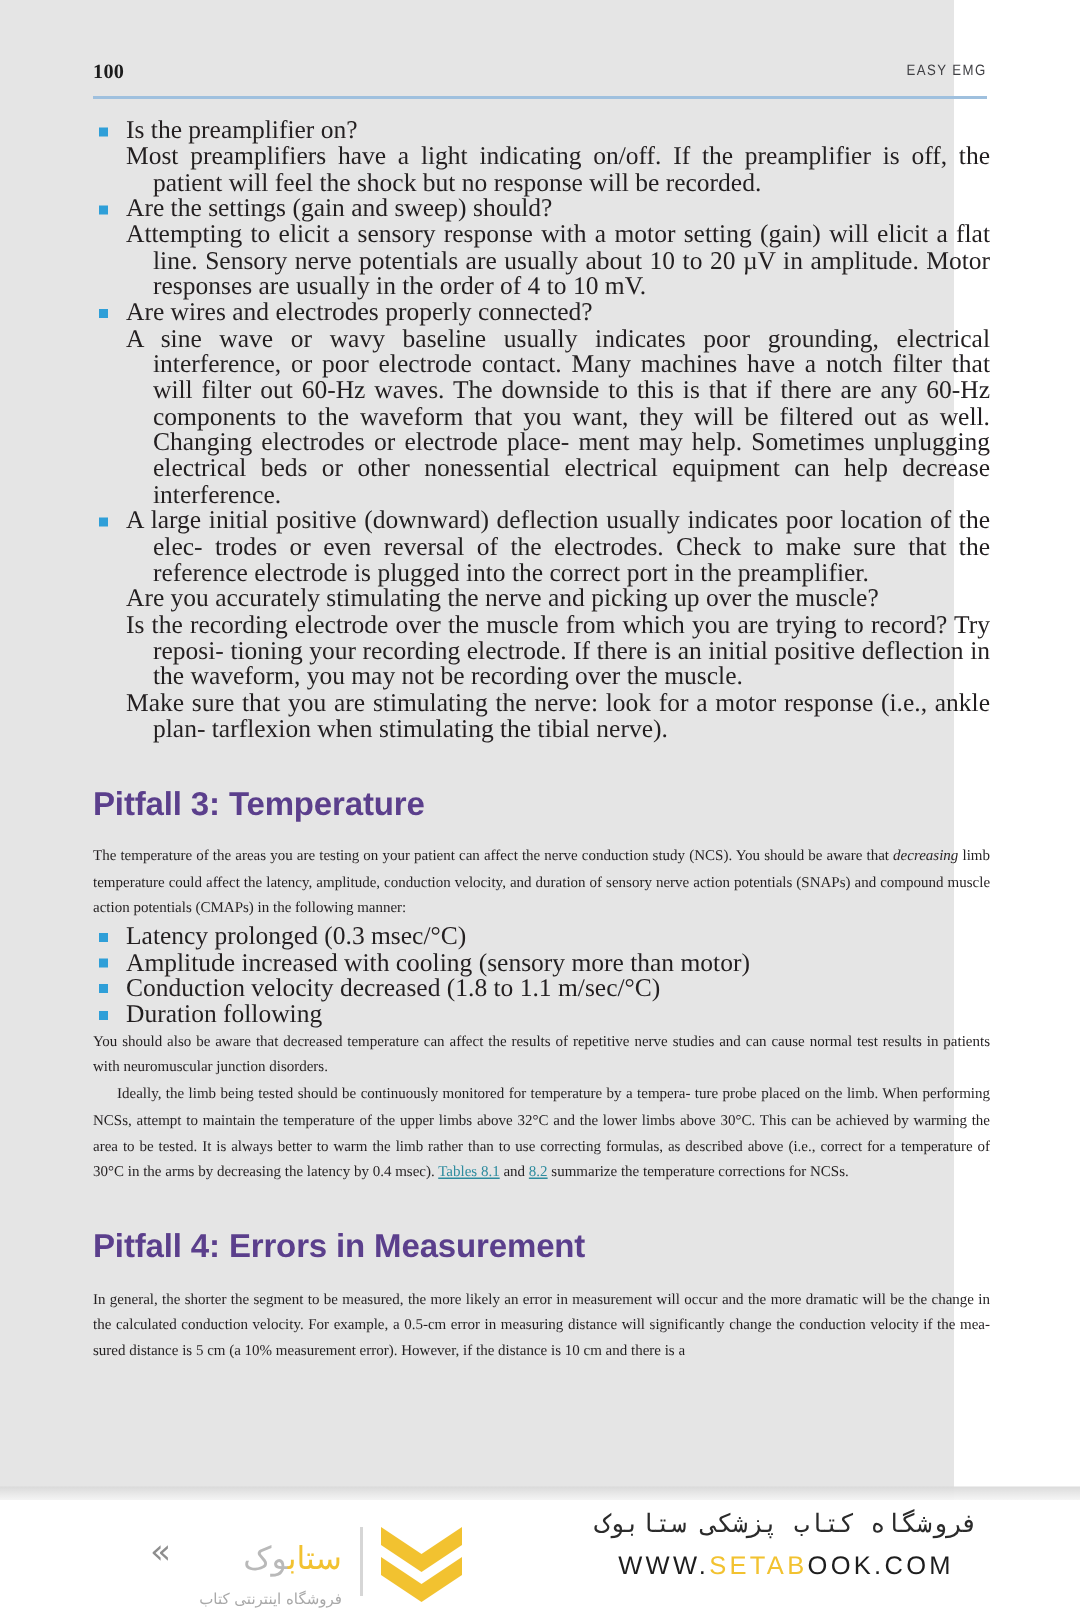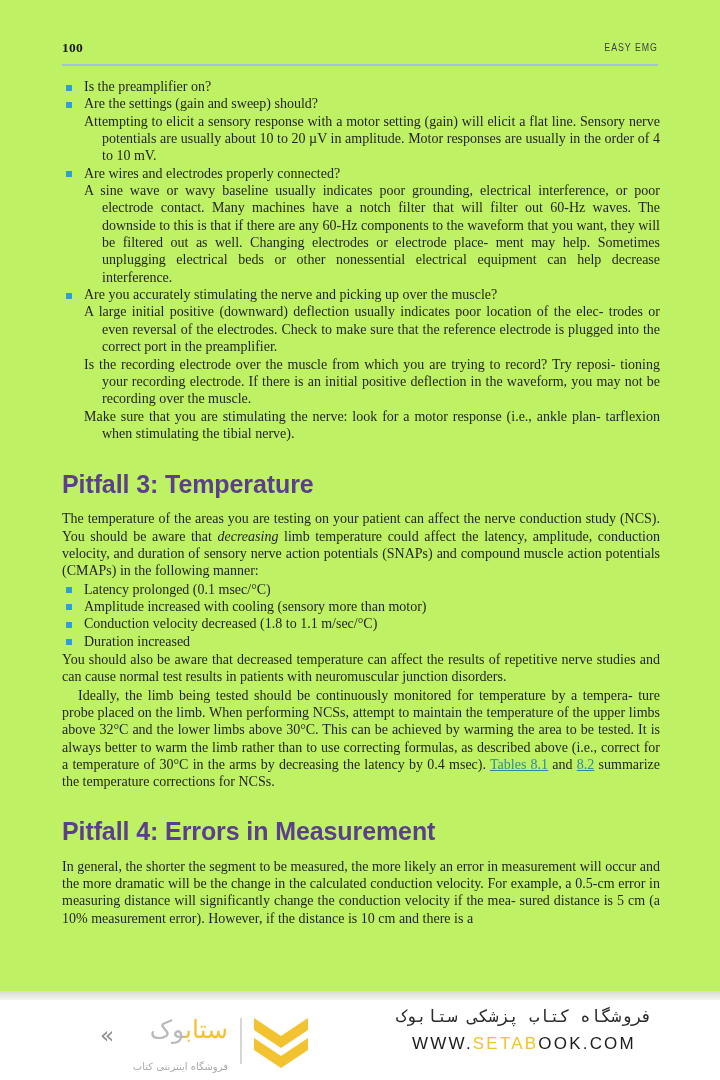--- a/index.html
+++ b/index.html
@@ -12,23 +12,23 @@
     height: 1080px;
     font-family: "Liberation Serif", "DejaVu Serif", serif;
     color: #231f20;
     position: relative;
     overflow: hidden;
   }
 
   .page {
     position: absolute;
     left: 0; top: 0;
-    width: 720px;
+    width: 636px;
     height: 1080px;
-    background: #bef264;
+    background: #e5e5e5;
   }
 
   
   .runhead {
     position: absolute;
     left: 62px;
     top: 40px;
     width: 596px;
     height: 26px;
   }
@@ -63,29 +63,29 @@
   
   .col {
     position: absolute;
     left: 62px;
     top: 78px;
     width: 598px;
   }
 
   p, li, .line {
     margin: 0;
-    font-size: 14px;
+    font-size: 17px;
     line-height: 17.35px;
   }
 
   
   .body-p {
     text-align: justify;
     text-justify: inter-word;
-    font-size: 14px;
+    font-size: 10px;
     line-height: 17.35px;
     margin: 0 0 0 0;
   }
   .body-p.indent { text-indent: 16px; }
 
   
   ul.sq {
     list-style: none;
     margin: 0;
     padding: 0;
@@ -115,21 +115,21 @@
   }
   .ans.hang {
     padding-left: 18px;
     text-indent: -18px;
   }
 
   
   h2.pit {
     font-family: "Liberation Sans", "DejaVu Sans", sans-serif;
     font-weight: bold;
-    font-size: 25px;
+    font-size: 22px;
     line-height: 22px;
     color: #5b3f8c;
     margin: 0;
     letter-spacing: -0.1px;
   }
 
   em.it { font-style: italic; }
   .xref { color: #2d8b9e; }
 
   
@@ -154,23 +154,23 @@
   .brand {
     position: absolute;
     left: 60px;
     top: 8px;
     width: 250px;
     height: 66px;
   }
   .brand .wordmark {
     position: absolute;
     right: 82px;
-    top: 6px;
+    top: 17px;
     font-family: Liberation Sans, sans-serif;
-    font-size: 25px;
+    font-size: 21px;
     line-height: 30px;
     direction: rtl;
     color: #b9b9b9;
     white-space: nowrap;
   }
   .brand .wordmark .gold { color: #f2c230; }
   .brand .guillemet {
     position: absolute;
     right: 196px;
     top: 14px;
@@ -239,20 +239,24 @@
     <div class="rule"></div>
   </div>
 
   <div class="col">
 
     <ul class="sq">
 
       <li>
         <span class="bullet"></span>
         <div class="line q">Is the preamplifier on?</div>
+        <div class="line ans hang">
+          <span>Most preamplifiers have a light indicating on/off. If the preamplifier is off, the patient will</span>
+          <span>feel the shock but no response will be recorded.</span>
+        </div>
       </li>
 
       <li>
         <span class="bullet"></span>
         <div class="line q">Are the settings (gain and sweep) should?</div>
         <div class="line ans hang">
           <span>Attempting to elicit a sensory response with a motor setting (gain) will elicit a flat line.</span>
           <span>Sensory nerve potentials are usually about 10 to 20 µV in amplitude. Motor responses</span>
           <span>are usually in the order of 4 to 10 mV.</span>
         </div>
@@ -266,26 +270,26 @@
           <span>poor electrode contact. Many machines have a notch filter that will filter out 60-Hz</span>
           <span>waves. The downside to this is that if there are any 60-Hz components to the waveform</span>
           <span>that you want, they will be filtered out as well. Changing electrodes or electrode place-</span>
           <span>ment may help. Sometimes unplugging electrical beds or other nonessential electrical</span>
           <span>equipment can help decrease interference.</span>
         </div>
       </li>
 
       <li>
         <span class="bullet"></span>
-        <div class="line q">Are you accurately stimulating the nerve and picking up over the muscle?</div>
         <div class="line ans hang">
           <span>A large initial positive (downward) deflection usually indicates poor location of the elec-</span>
           <span>trodes or even reversal of the electrodes. Check to make sure that the reference electrode</span>
           <span>is plugged into the correct port in the preamplifier.</span>
         </div>
+        <div class="line q">Are you accurately stimulating the nerve and picking up over the muscle?</div>
         <div class="line ans hang">
           <span>Is the recording electrode over the muscle from which you are trying to record? Try reposi-</span>
           <span>tioning your recording electrode. If there is an initial positive deflection in the waveform,</span>
           <span>you may not be recording over the muscle.</span>
         </div>
         <div class="line ans hang">
           <span>Make sure that you are stimulating the nerve: look for a motor response (i.e., ankle plan-</span>
           <span>tarflexion when stimulating the tibial nerve).</span>
         </div>
       </li>
@@ -297,33 +301,33 @@
     <p class="body-p" style="margin-top:15px;">
       <span>The temperature of the areas you are testing on your patient can affect the nerve conduction study</span>
       <span>(NCS). You should be aware that </span><em class="it">decreasing</em><span> limb temperature could affect the latency, amplitude,</span>
       <span>conduction velocity, and duration of sensory nerve action potentials (SNAPs) and compound</span>
       <span>muscle action potentials (CMAPs) in the following manner:</span>
     </p>
 
     <ul class="sq" style="margin-top:1px;">
       <li>
         <span class="bullet"></span>
-        <div class="line q">Latency prolonged (0.1 msec/°C)</div>
+        <div class="line q">Latency prolonged (0.3 msec/°C)</div>
       </li>
       <li>
         <span class="bullet"></span>
         <div class="line q">Amplitude increased with cooling (sensory more than motor)</div>
       </li>
       <li>
         <span class="bullet"></span>
         <div class="line q">Conduction velocity decreased (1.8 to 1.1 m/sec/°C)</div>
       </li>
       <li>
         <span class="bullet"></span>
-        <div class="line q">Duration increased</div>
+        <div class="line q">Duration following</div>
       </li>
     </ul>
 
     <p class="body-p" style="margin-top:1px;">
       <span>You should also be aware that decreased temperature can affect the results of repetitive nerve</span>
       <span>studies and can cause normal test results in patients with neuromuscular junction disorders.</span>
     </p>
 
     <p class="body-p indent" style="margin-top:1px;">
       <span>Ideally, the limb being tested should be continuously monitored for temperature by a tempera-</span>

